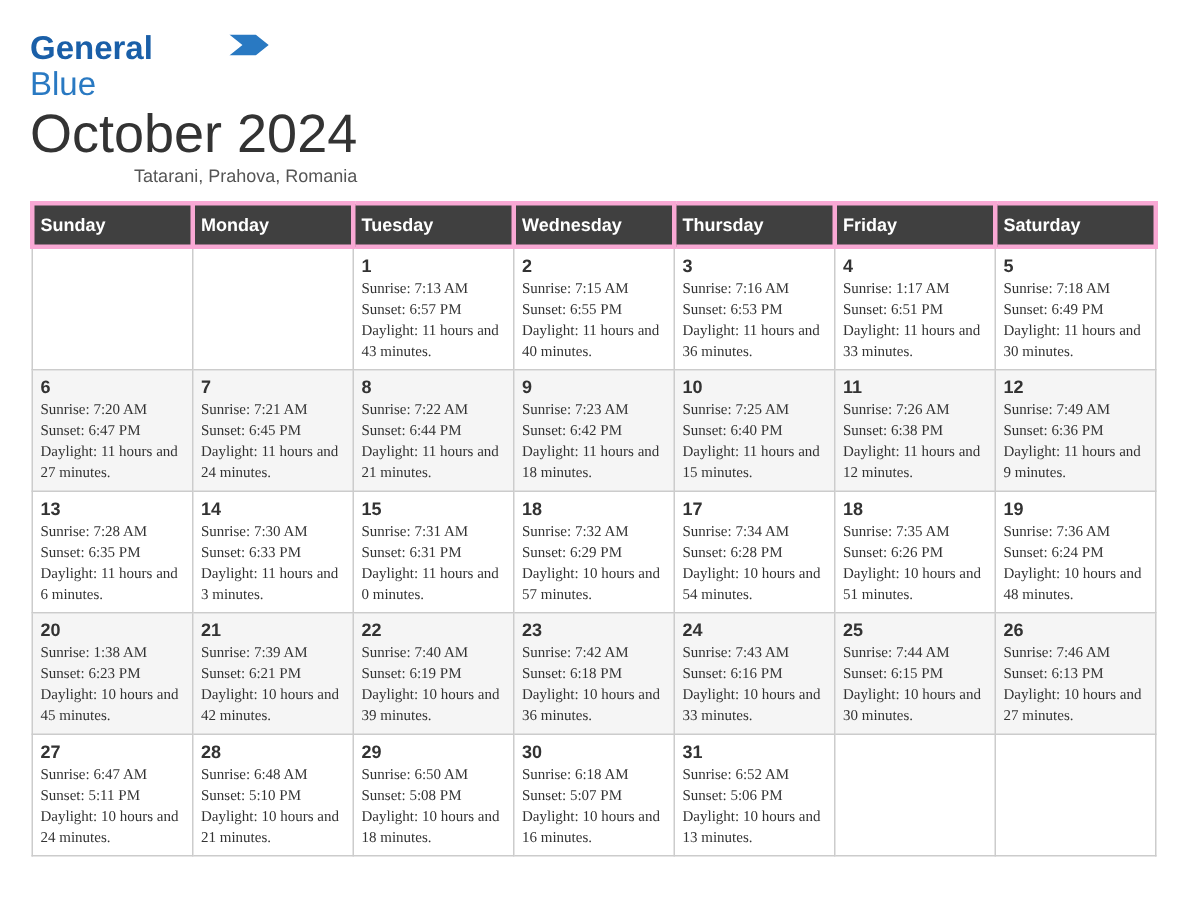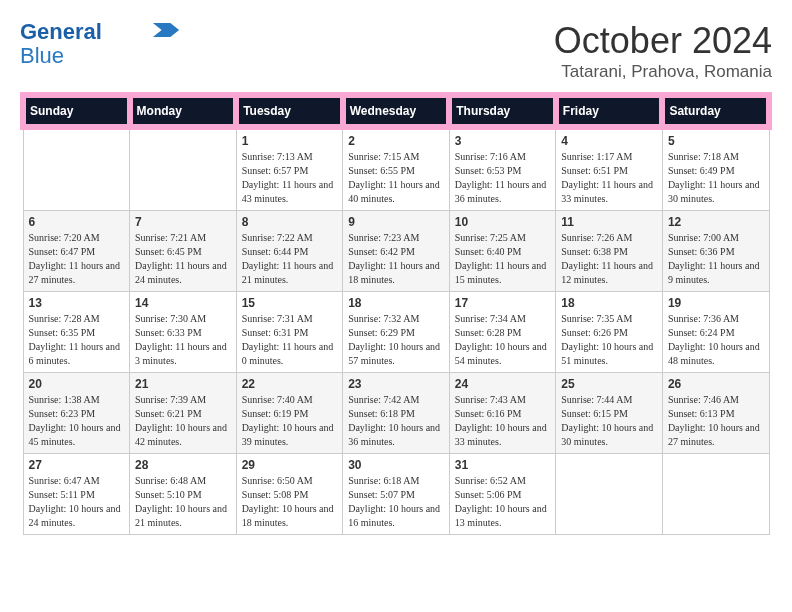--- a/index.html
+++ b/index.html
@@ -8,20 +8,21 @@
       background: #fff;
       width: 792px;
       min-height: 612px;
       padding: 20px;
     }
     .header {
       display: flex;
       justify-content: space-between;
       align-items: flex-start;
       margin-bottom: 10px;
+      flex-direction: column;
     }
     .logo {
       display: flex;
       flex-direction: column;
       align-items: flex-start;
     }
     .logo-text {
       font-size: 22px;
       font-weight: bold;
       color: #333;
@@ -36,36 +37,36 @@
     }
     .title-block {
       text-align: right;
     }
     .month-title {
       font-size: 36px;
       font-weight: normal;
       color: #333;
     }
     .location {
-      font-size: 17px;
+      font-size: 12px;
       color: #555;
     }
     table {
       width: 100%;
       border-collapse: collapse;
       font-size: 10.5px;
     }
     thead tr th {
-      background-color: #0f172a;
+      background-color: #404040;
       color: #fff;
       padding: 6px 4px;
       text-align: left;
       font-size: 12px;
       font-weight: bold;
-      border: 6px solid #f9a8d4;
+      border: 3px solid #f9a8d4;
     }
     tbody tr td {
       border: 1px solid #ccc;
       padding: 4px 5px;
       vertical-align: top;
       width: calc(100% / 7);
       height: 75px;
       color: #333;
       background: #fff;
     }
@@ -186,21 +187,21 @@
 Daylight: 11 hours and 15 minutes.</div>
         </td>
         <td>
           <span class="day-num">11</span>
           <div class="day-info">Sunrise: 7:26 AM
 Sunset: 6:38 PM
 Daylight: 11 hours and 12 minutes.</div>
         </td>
         <td>
           <span class="day-num">12</span>
-          <div class="day-info">Sunrise: 7:00 AM
+          <div class="day-info">Sunrise: 7:49 AM
 Sunset: 6:36 PM
 Daylight: 11 hours and 9 minutes.</div>
         </td>
       </tr>
       <tr>
         <td>
           <span class="day-num">13</span>
           <div class="day-info">Sunrise: 7:28 AM
 Sunset: 6:35 PM
 Daylight: 11 hours and 6 minutes.</div>

